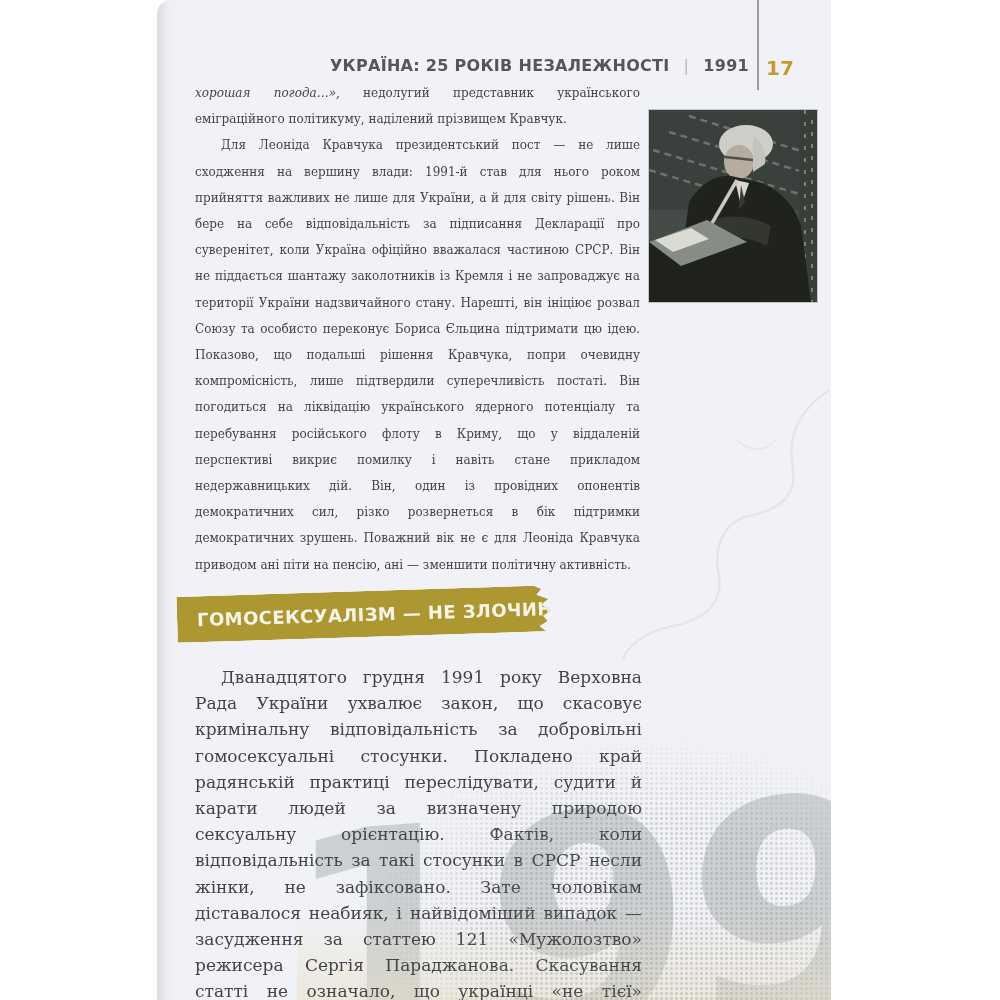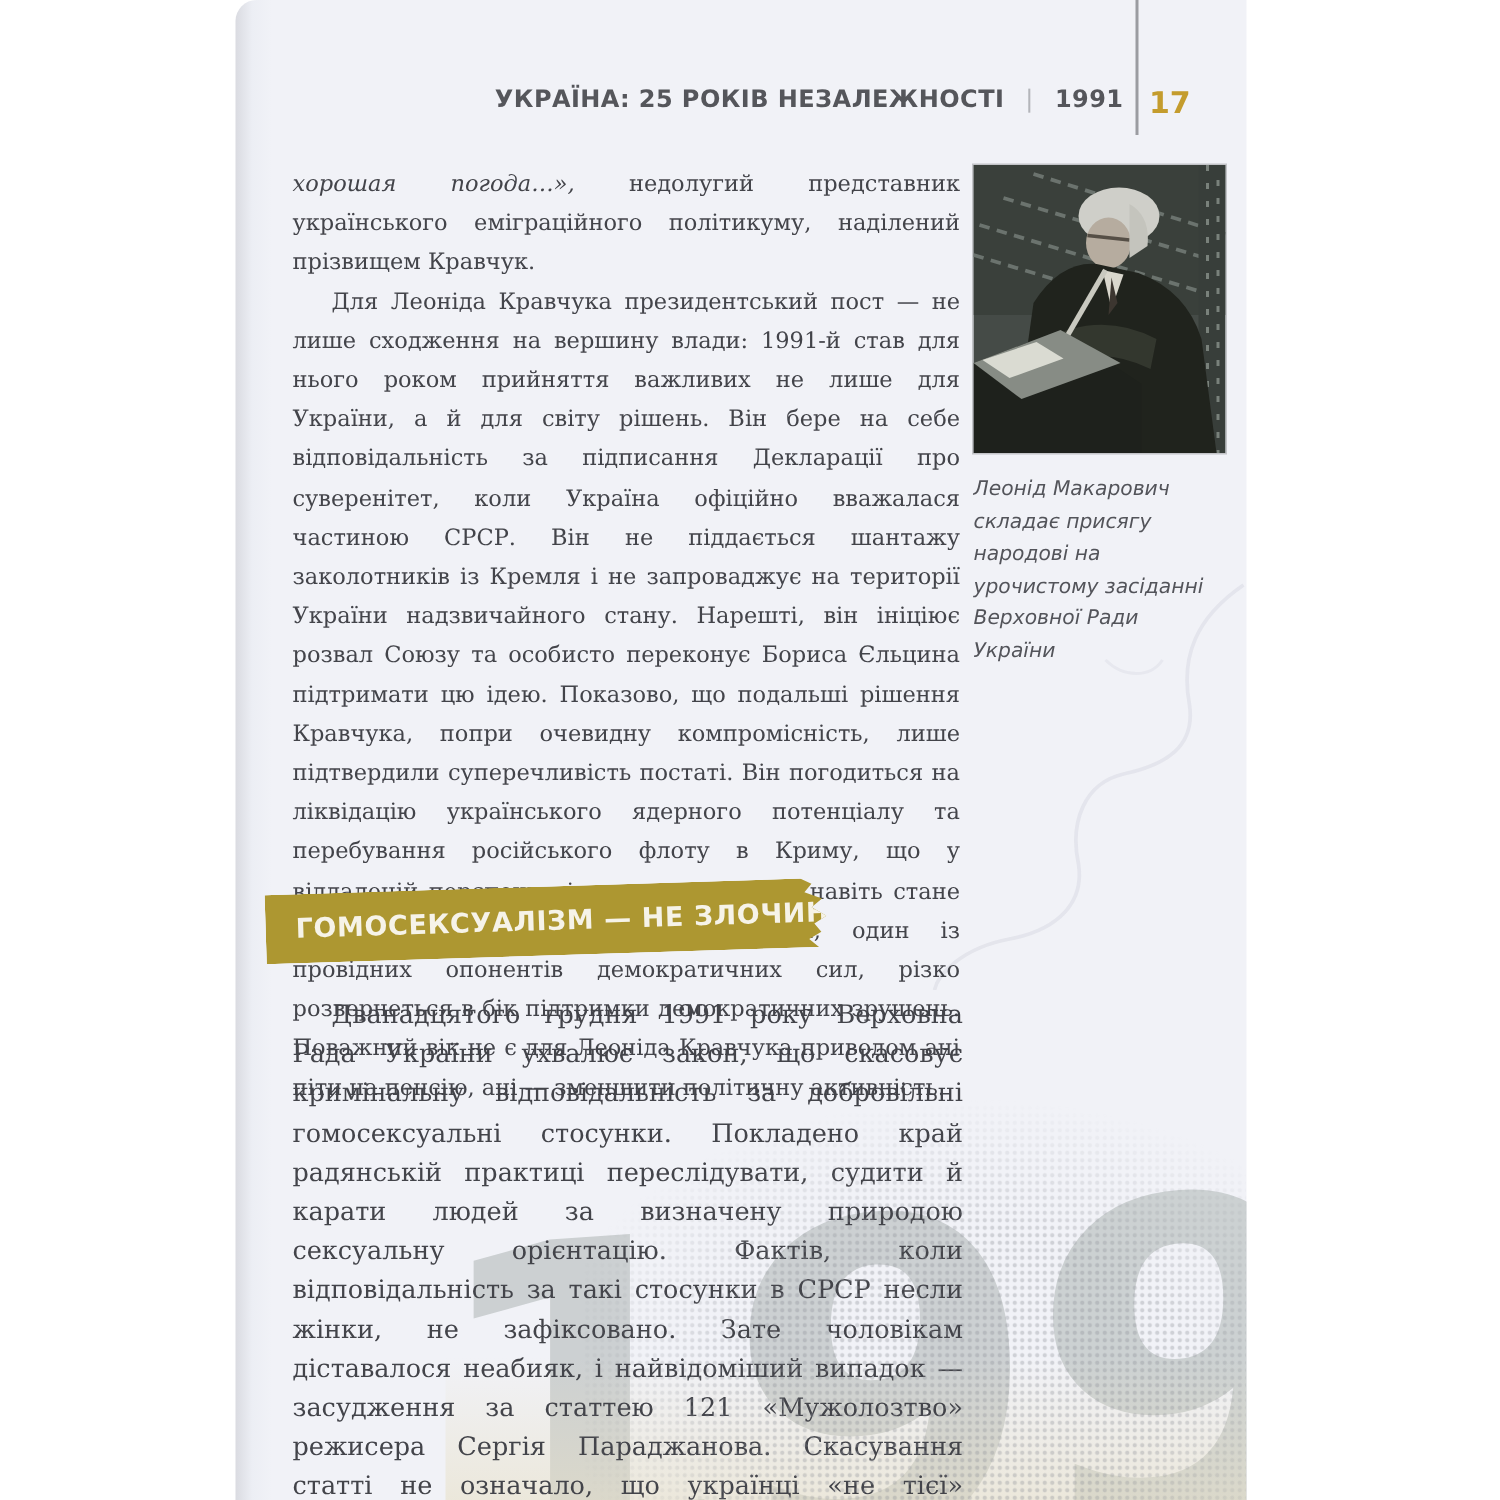--- a/index.html
+++ b/index.html
@@ -14,21 +14,21 @@
   
   .hdr-row{position:absolute;top:56px;left:0;width:592px;display:flex;justify-content:flex-end;
     align-items:baseline;gap:14px;font-family:"DejaVu Sans",sans-serif;font-weight:bold;
     font-size:16px;color:#55565b;letter-spacing:.3px;white-space:nowrap;}
   .hdr-sep{color:#b4b5ba;font-weight:normal;}
   .hdr-vline{position:absolute;left:600px;top:0;width:2px;height:90px;background:#9b9ca1;}
   .hdr-pagenum{position:absolute;left:609px;top:56px;font-family:"DejaVu Sans",sans-serif;
     font-weight:bold;font-size:20px;color:#c49c2d;}
 
   
-  .col-text{position:absolute;left:38px;top:109px;width:445px;font-size:15px;line-height:26.2px;
+  .col-text{position:absolute;left:38px;top:80px;width:445px;font-size:12px;line-height:26.2px;
     color:#43444a;text-align:justify;z-index:3;}
   .col-text p{margin:0;}
   .lead-italic{font-style:italic;}
   .indent{text-indent:26px;}
 
   .col-text2{position:absolute;left:38px;top:664px;width:447px;font-size:17px;line-height:26.2px;
     color:#43444a;text-align:justify;z-index:3;}
   .col-text2 p{margin:0;text-indent:26px;}
 
   
@@ -121,21 +121,20 @@
         <path d="M44 118 Q84 96 122 116 L118 136 Q82 118 50 138 Z" fill="#33372e"></path>
         <ellipse cx="56" cy="142" rx="11" ry="8" fill="#b7ad9e"></ellipse>
         <line x1="30" y1="170" x2="88" y2="70" stroke="#c9c9c0" stroke-width="3.5"></line>
         <line x1="44" y1="184" x2="74" y2="122" stroke="#8e9289" stroke-width="2"></line>
 
         <polygon points="0,132 58,110 112,146 112,192 0,192" fill="#1e211c"></polygon>
         <polygon points="0,132 58,110 98,132 32,156" fill="#878c85"></polygon>
         <polygon points="6,130 42,118 60,129 24,142" fill="#dadbd2"></polygon>
       </svg>
     </div>
-    <div class="photo-caption">Леонід Макарович складає присягу народові на урочистому засіданні Верховної Ради України</div>
 
     <div class="banner">
       <span>ГОМОСЕКСУАЛІЗМ — НЕ ЗЛОЧИН</span>
     </div>
 
     <div class="col-text2">
       <p>Дванадцятого грудня 1991 року Верховна Рада України ухвалює закон, що скасовує кримінальну відповідальність за добровільні гомосексуальні стосунки. Покладено край радянській практиці переслідувати, судити й карати людей за визначену природою сексуальну орієнтацію. Фактів, коли відповідальність за такі стосунки в СРСР несли жінки, не зафіксовано. Зате чоловікам діставалося неабияк, і найвідоміший випадок — засудження за статтею 121 «Мужолозтво» режисера Сергія Параджанова. Скасування статті не означало, що українці «не тієї» орієнтації перестали боятися: суспільний осуд жодним законом не скасовується. Але право жити хто з ким хоче ніхто ні в кого не забирав.</p>
     </div>
 
   </div>

